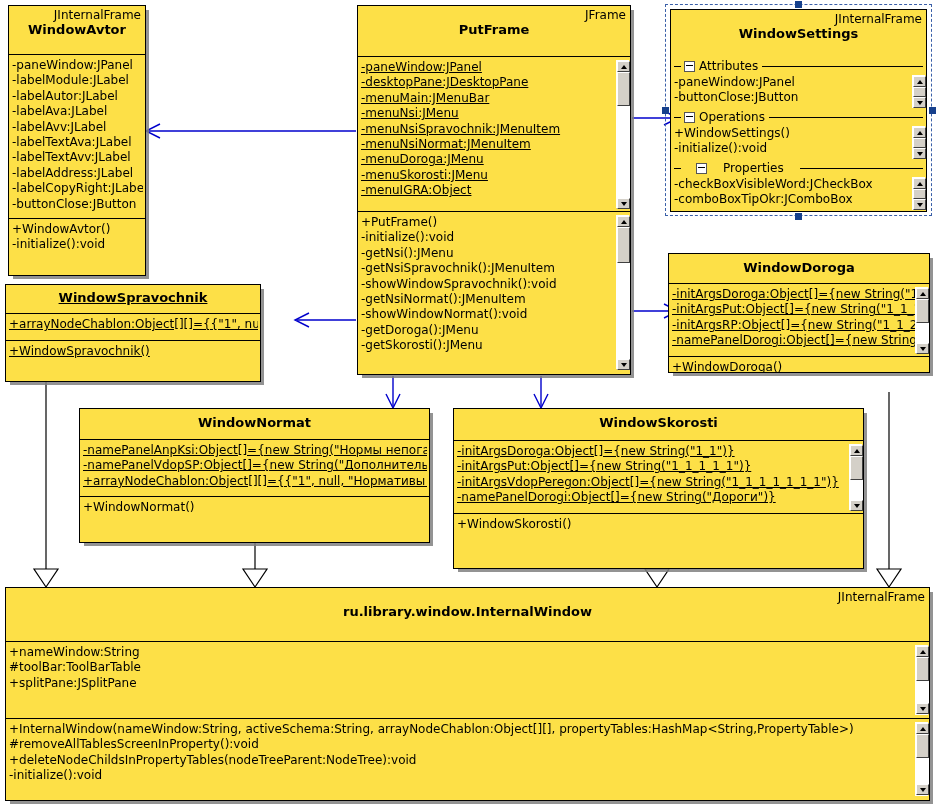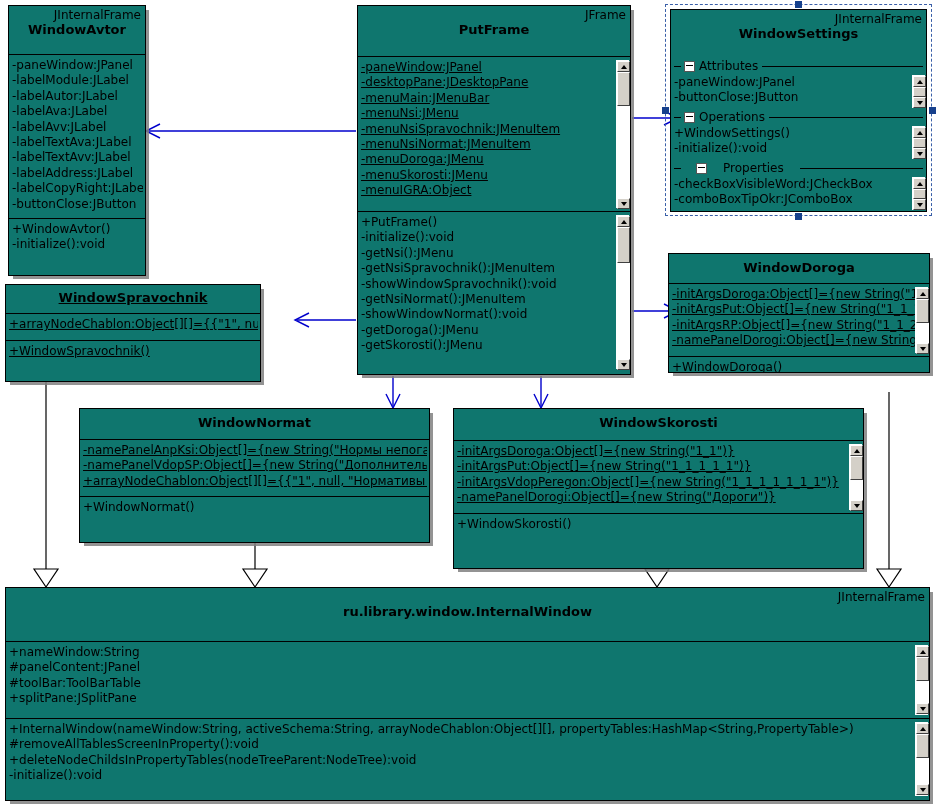--- a/index.html
+++ b/index.html
@@ -23,21 +23,21 @@
   
   #edges {
     position: absolute;
     left: 0; top: 0;
     width: 936px; height: 807px;
     pointer-events: none;
   }
   
   .uml-box {
     position: absolute;
-    background: #0f766e;
+    background: #fde047;
     border: 1px solid #000000;
     box-sizing: border-box;
     box-shadow: 4px 4px 0 -1px rgba(128,128,128,0.85);
     overflow: hidden;
   }
   .uml-box.selected {
     box-shadow: none;
   }
   .sel-frame {
     position: absolute;
@@ -424,21 +424,20 @@
     </div>
   </div>
 
   <div class="uml-box" style="left:5px; top:587px; width:925px; height:214px;">
     <div class="uml-header" style="height:54px;">
       <div class="stereotype">JInternalFrame</div>
       <div class="cls-name">ru.library.window.InternalWindow</div>
     </div>
     <div class="compartment" style="height:77px;">
       <div class="member">+nameWindow:String</div>
-      <div class="member">#panelContent:JPanel</div>
       <div class="member">#toolBar:ToolBarTable</div>
       <div class="member">+splitPane:JSplitPane</div>
       <div class="mini-sb" style="top:3px; height:70px;">
         <div class="sb-btn up"></div>
         <div class="sb-thumb" style="height:24px;"></div>
         <div class="sb-track" style="height:22px;"></div>
         <div class="sb-btn down"></div>
       </div>
     </div>
     <div class="compartment last" style="height:81px;">

